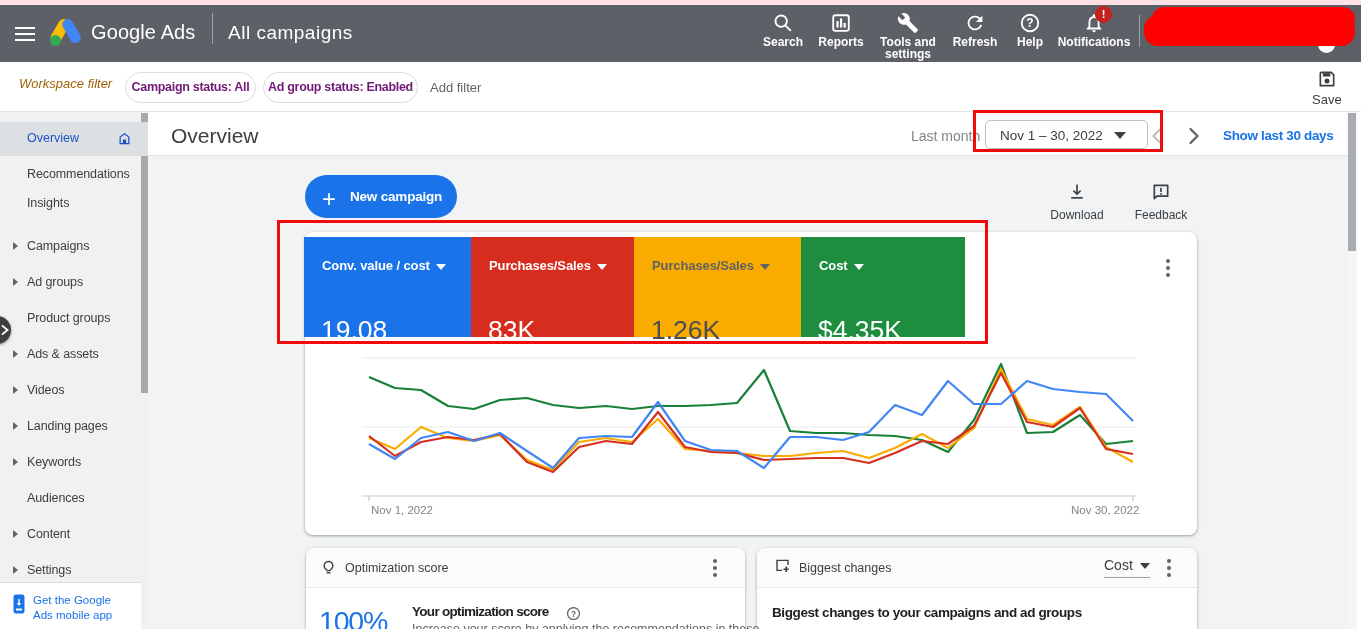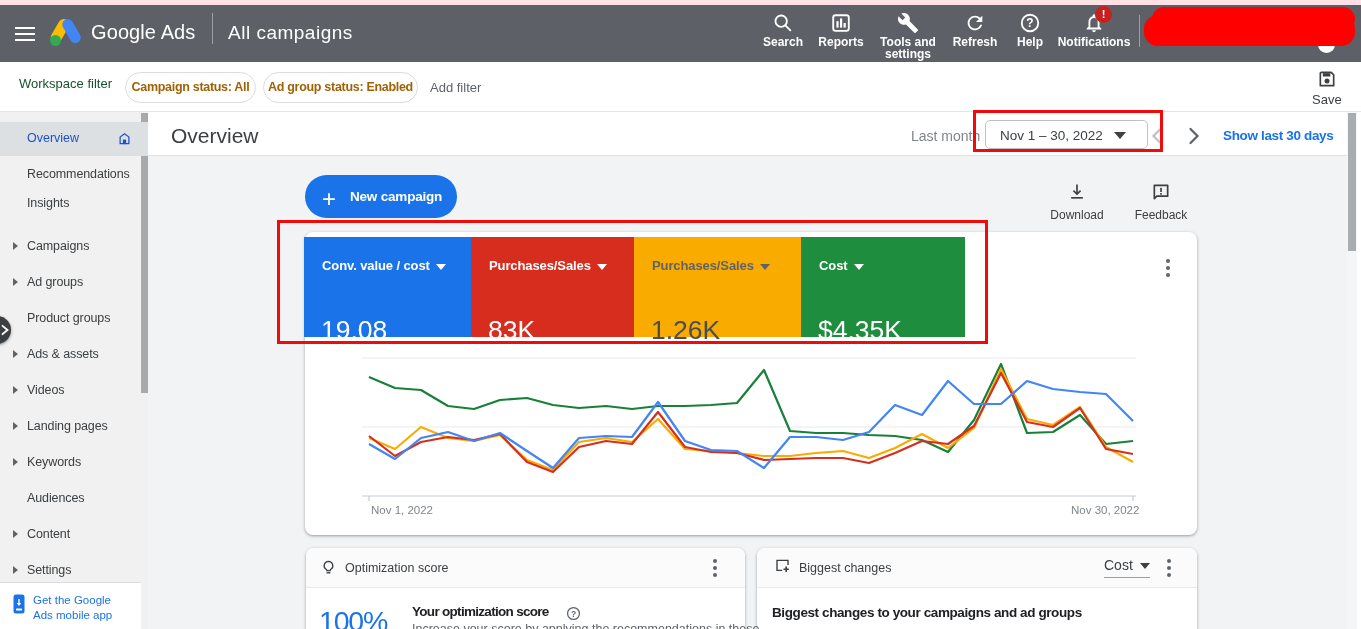--- a/index.html
+++ b/index.html
@@ -21,22 +21,22 @@
 .navitem svg { display:block; margin:0 auto; }
 
 #ntf-badge { position:absolute; width:17px; height:17px; background:#c5221f; border-radius:50%; color:#fff; font-weight:700; font-size:11px; text-align:center; line-height:17px; }
 #bar-div2 { left:1139px; top:15px; width:1px; height:32px; background:#9aa0a6; }
 #avatar { left:1318px; top:36px; width:17px; height:17px; border-radius:50%; background:#fff; }
 #redblob1 { left:1152px; top:7px; width:203px; height:24px; background:#fe0000; border-radius:12px; }
 #redblob2 { left:1144px; top:15px; width:211px; height:31px; background:#fe0000; border-radius:14px; }
 
 
 #filterbar { left:0; top:62px; width:1361px; height:50px; background:#fff; border-bottom:1px solid #e4e5e6; }
-#wsf { left:19px; top:76px; font-size:13px; color:#14532d; }
-.pill { position:absolute; top:72px; height:31px; border:1px solid #dadce0; border-radius:16px; background:#fff; font-size:12.5px; font-weight:700; color:#a16207; line-height:29px; text-align:center; letter-spacing:-0.3px; }
+#wsf { left:19px; top:76px; font-size:13px; color:#a16207;font-style:italic; }
+.pill { position:absolute; top:72px; height:31px; border:1px solid #dadce0; border-radius:16px; background:#fff; font-size:12.5px; font-weight:700; color:#701a75; line-height:29px; text-align:center; letter-spacing:-0.3px; }
 #addfilter { left:430px; top:80px; font-size:13px; color:#5f6368; }
 #saveic { left:1317px; top:69px; }
 #savelbl { left:1312px; top:92px; font-size:13px; color:#3c4043; }
 
 
 #sidebar { left:0; top:112px; width:148px; height:517px; background:#f1f1f1; }
 #sb-thumb { left:141px; top:113px; width:7px; height:280px; background:#a9a9a9; }
 .sbitem { position:absolute; left:27px; font-size:12.5px; color:#3c4043; letter-spacing:-0.1px; }
 .sbarrow { position:absolute; left:13px; width:0; height:0; border-left:5px solid #5f6368; border-top:4px solid transparent; border-bottom:4px solid transparent; }
 #sb-sel { left:0; top:122px; width:148px; height:34px; background:#dde0e3; }

